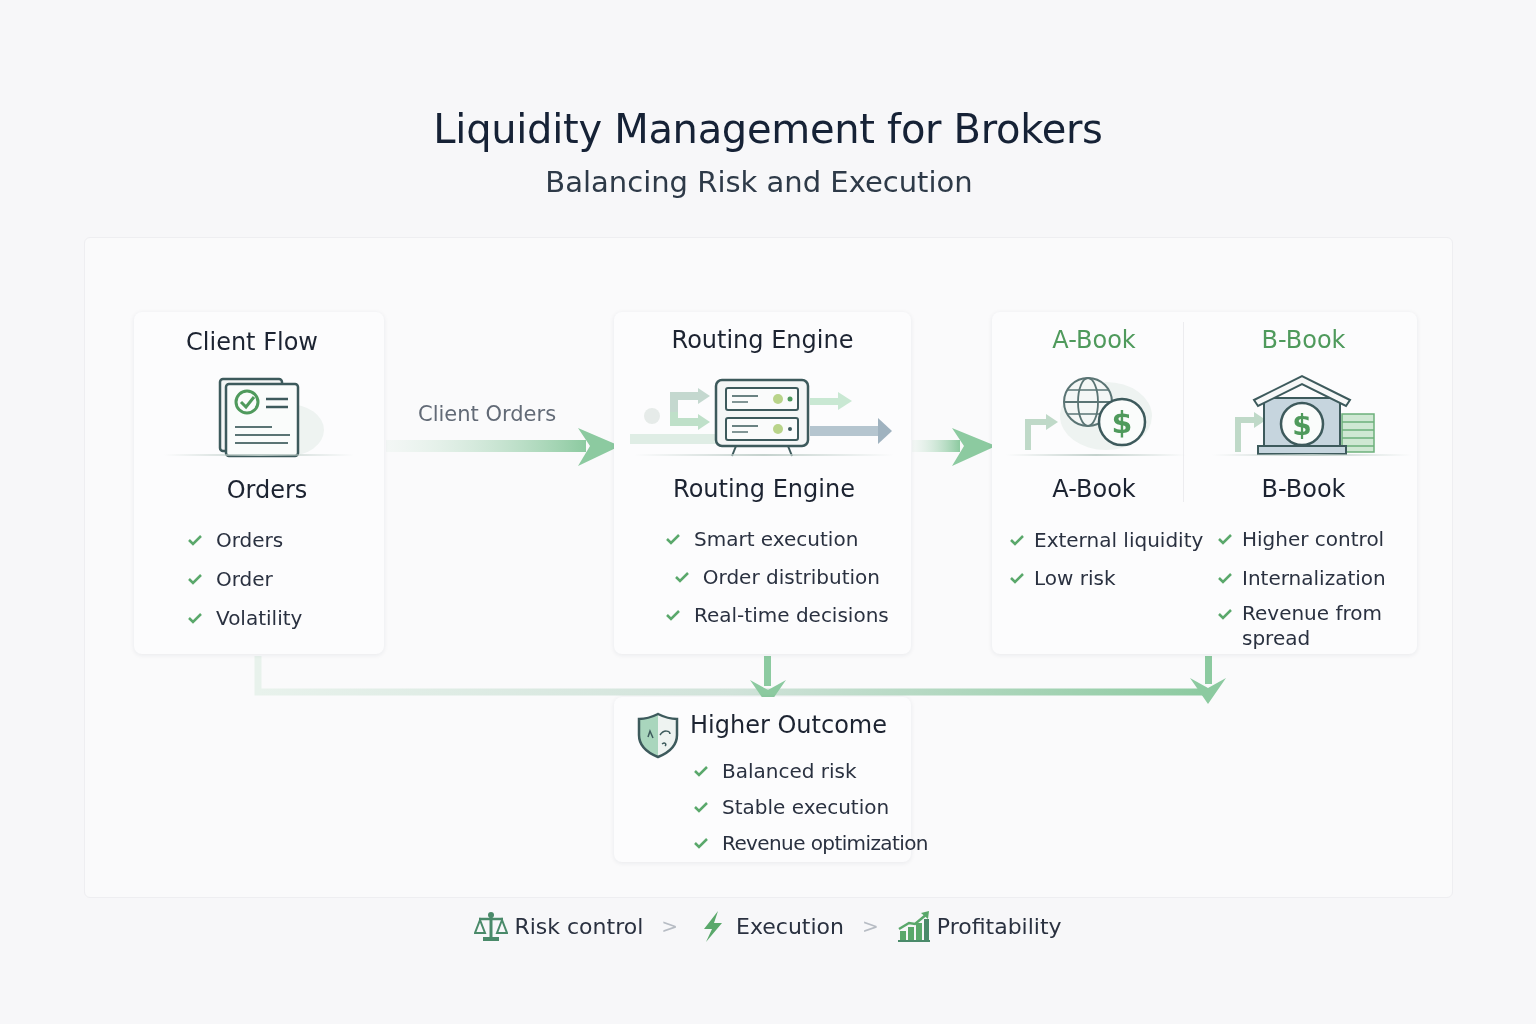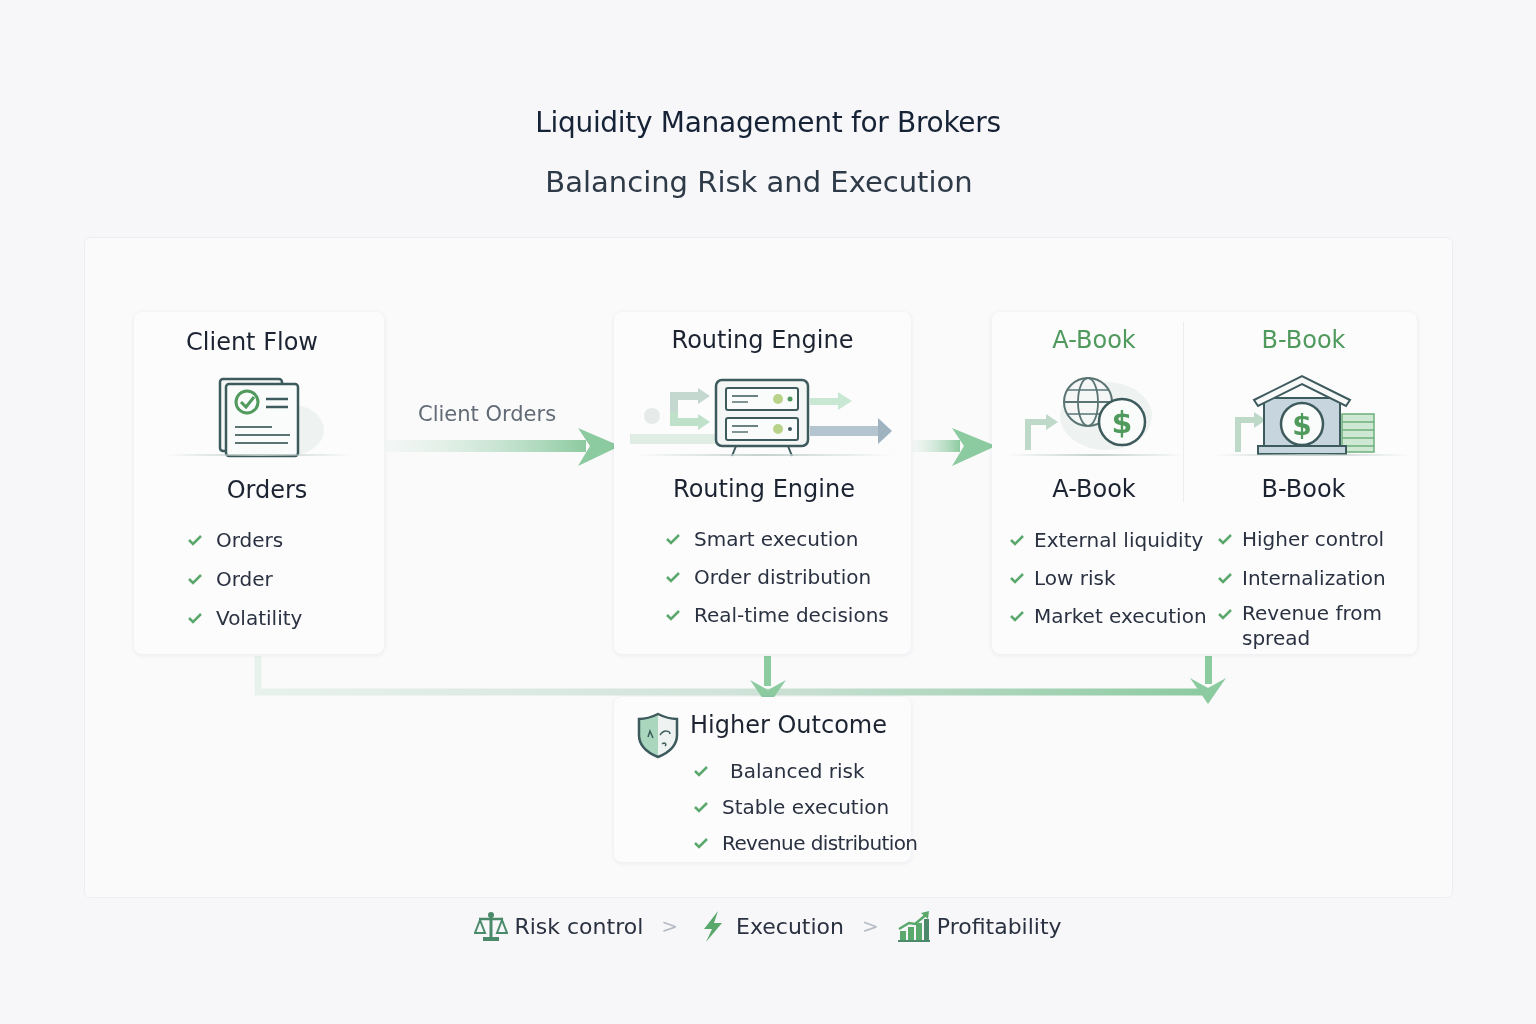--- a/index.html
+++ b/index.html
@@ -3,21 +3,21 @@
 <meta charset="utf-8">
 <style>
   html, body { margin:0; padding:0; }
   body {
     width:1536px; height:1024px; position:relative; overflow:hidden;
     background:#f7f7f9;
     font-family:"DejaVu Sans", sans-serif;
     color:#1c2331;
   }
   .abs { position:absolute; }
-  #title { left:0; width:1536px; top:106px; text-align:center; font-size:28px; color:#162236; letter-spacing:-0.3px; }
+  #title { left:0; width:1536px; top:106px; text-align:center; font-size:40px; color:#162236; letter-spacing:-0.3px; }
   #subtitle { left:0; width:1518px; top:165px; text-align:center; font-size:29px; color:#2e3a48; }
   #canvas-frame { left:84px; top:237px; width:1367px; height:659px; background:#fafafb; border:1px solid #eeeef1; border-radius:6px; }
   .card { background:#fcfcfd; border-radius:8px; box-shadow:0 1px 5px rgba(30,40,60,0.08); }
   #card-client { left:134px; top:312px; width:250px; height:342px; }
   #card-routing { left:614px; top:312px; width:297px; height:342px; }
   #card-books { left:992px; top:312px; width:425px; height:342px; }
   #card-outcome { left:614px; top:697px; width:297px; height:165px; }
   .hdr { font-size:24px; color:#1c2331; text-align:center; }
   .hdr-green { color:#4f9a5c; }
   .sub { font-size:24px; color:#1c2331; text-align:center; }
@@ -140,21 +140,21 @@
   </svg>
   <div class="abs shelf" style="left:20px;top:142px;width:260px;"></div>
   <div class="abs sub" style="left:0;width:300px;top:163px;">Routing Engine</div>
   <div class="abs" style="left:50px;top:208px;">
     <div class="li" style="height:38px;">
         <svg class="chk" viewBox="0 0 18 14">
           <polyline points="3,7 7,11 15,3" fill="none" stroke="#5aa86b" stroke-width="2.5"></polyline>
         </svg>
         <span>Smart execution</span>
       </div>
-    <div class="li" style="height:38px;">
+    <div class="li" style="height:38px;justify-content:center;">
         <svg class="chk" viewBox="0 0 18 14">
           <polyline points="3,7 7,11 15,3" fill="none" stroke="#5aa86b" stroke-width="2.5"></polyline>
         </svg>
         <span>Order distribution</span>
       </div>
     <div class="li" style="height:38px;">
         <svg class="chk" viewBox="0 0 18 14">
           <polyline points="3,7 7,11 15,3" fill="none" stroke="#5aa86b" stroke-width="2.5"></polyline>
         </svg>
         <span>Real-time decisions</span>
@@ -185,26 +185,20 @@
         <svg class="chk" style="margin-right:8px" viewBox="0 0 18 14">
           <polyline points="3,7 7,11 15,3" fill="none" stroke="#5aa86b" stroke-width="2.5"></polyline>
         </svg>
         <span>External liquidity</span>
       </div>
     <div class="li" style="height:38px;">
         <svg class="chk" style="margin-right:8px" viewBox="0 0 18 14">
           <polyline points="3,7 7,11 15,3" fill="none" stroke="#5aa86b" stroke-width="2.5"></polyline>
         </svg>
         <span>Low risk</span>
-      </div>
-    <div class="li" style="height:38px;">
-        <svg class="chk" style="margin-right:8px" viewBox="0 0 18 14">
-          <polyline points="3,7 7,11 15,3" fill="none" stroke="#5aa86b" stroke-width="2.5"></polyline>
-        </svg>
-        <span>Market execution</span>
       </div>
   </div>
 
   <div class="abs hdr hdr-green" style="left:204px;width:215px;top:14px;">B-Book</div>
   <svg class="abs" style="left:236px;top:58px;" width="160" height="90">
     <path d="M10 82 L10 50 L28 50" fill="none" stroke="#bfd9c8" stroke-width="6"></path>
     <polygon points="26,42 38,50 26,58" fill="#bfd9c8"></polygon>
     <rect x="114" y="44" width="32" height="38" fill="#cfe8d3" stroke="#6cb07b" stroke-width="1.5"></rect>
     <line x1="114" y1="52" x2="146" y2="52" stroke="#6cb07b" stroke-width="1.5"></line>
     <line x1="114" y1="60" x2="146" y2="60" stroke="#6cb07b" stroke-width="1.5"></line>
@@ -242,37 +236,37 @@
 
 <div id="card-outcome" class="abs card">
   <svg class="abs" style="left:22px;top:14px;" width="44" height="48">
     <path d="M22 3 C14 7 8 8 3 8 L3 24 C3 35 12 42 22 46 Z" fill="#a9d6bd"></path>
     <path d="M22 3 C30 7 36 8 41 8 L41 24 C41 35 32 42 22 46 Z" fill="#eef3f1"></path>
     <path d="M22 3 C14 7 8 8 3 8 L3 24 C3 35 12 42 22 46 C32 42 41 35 41 24 L41 8 C36 8 30 7 22 3 Z" fill="none" stroke="#3d5a5c" stroke-width="2.5"></path>
     <path d="M12 26 L14 20 L17 27 M24 24 C28 18 34 20 34 23 M26 33 C29 31 31 33 29 35" fill="none" stroke="#3d5a5c" stroke-width="1.5"></path>
   </svg>
   <div class="abs" style="left:76px;top:14px;font-size:24px;color:#1c2331;">Higher Outcome</div>
   <div class="abs" style="left:78px;top:56px;">
-    <div class="li" style="height:36px;gap:8px;">
+    <div class="li" style="height:36px;">
         <svg class="chk" viewBox="0 0 18 14">
           <polyline points="3,7 7,11 15,3" fill="none" stroke="#5aa86b" stroke-width="2.5"></polyline>
         </svg>
         <span>Balanced risk</span>
       </div>
     <div class="li" style="height:36px;">
         <svg class="chk" viewBox="0 0 18 14">
           <polyline points="3,7 7,11 15,3" fill="none" stroke="#5aa86b" stroke-width="2.5"></polyline>
         </svg>
         <span>Stable execution</span>
       </div>
     <div class="li" style="height:36px;letter-spacing:-0.6px;">
         <svg class="chk" viewBox="0 0 18 14">
           <polyline points="3,7 7,11 15,3" fill="none" stroke="#5aa86b" stroke-width="2.5"></polyline>
         </svg>
-        <span>Revenue distribution</span>
+        <span>Revenue optimization</span>
       </div>
   </div>
 </div>
 
 <div id="footer" class="abs">
   <div class="f-item">
     <svg class="f-icon" viewBox="0 0 34 34">
       <line x1="17" y1="5" x2="17" y2="29" stroke="#4a8a6a" stroke-width="3"></line>
       <circle cx="17" cy="6" r="3" fill="#4a8a6a"></circle>
       <line x1="5" y1="10" x2="29" y2="10" stroke="#4a8a6a" stroke-width="2.5"></line>

